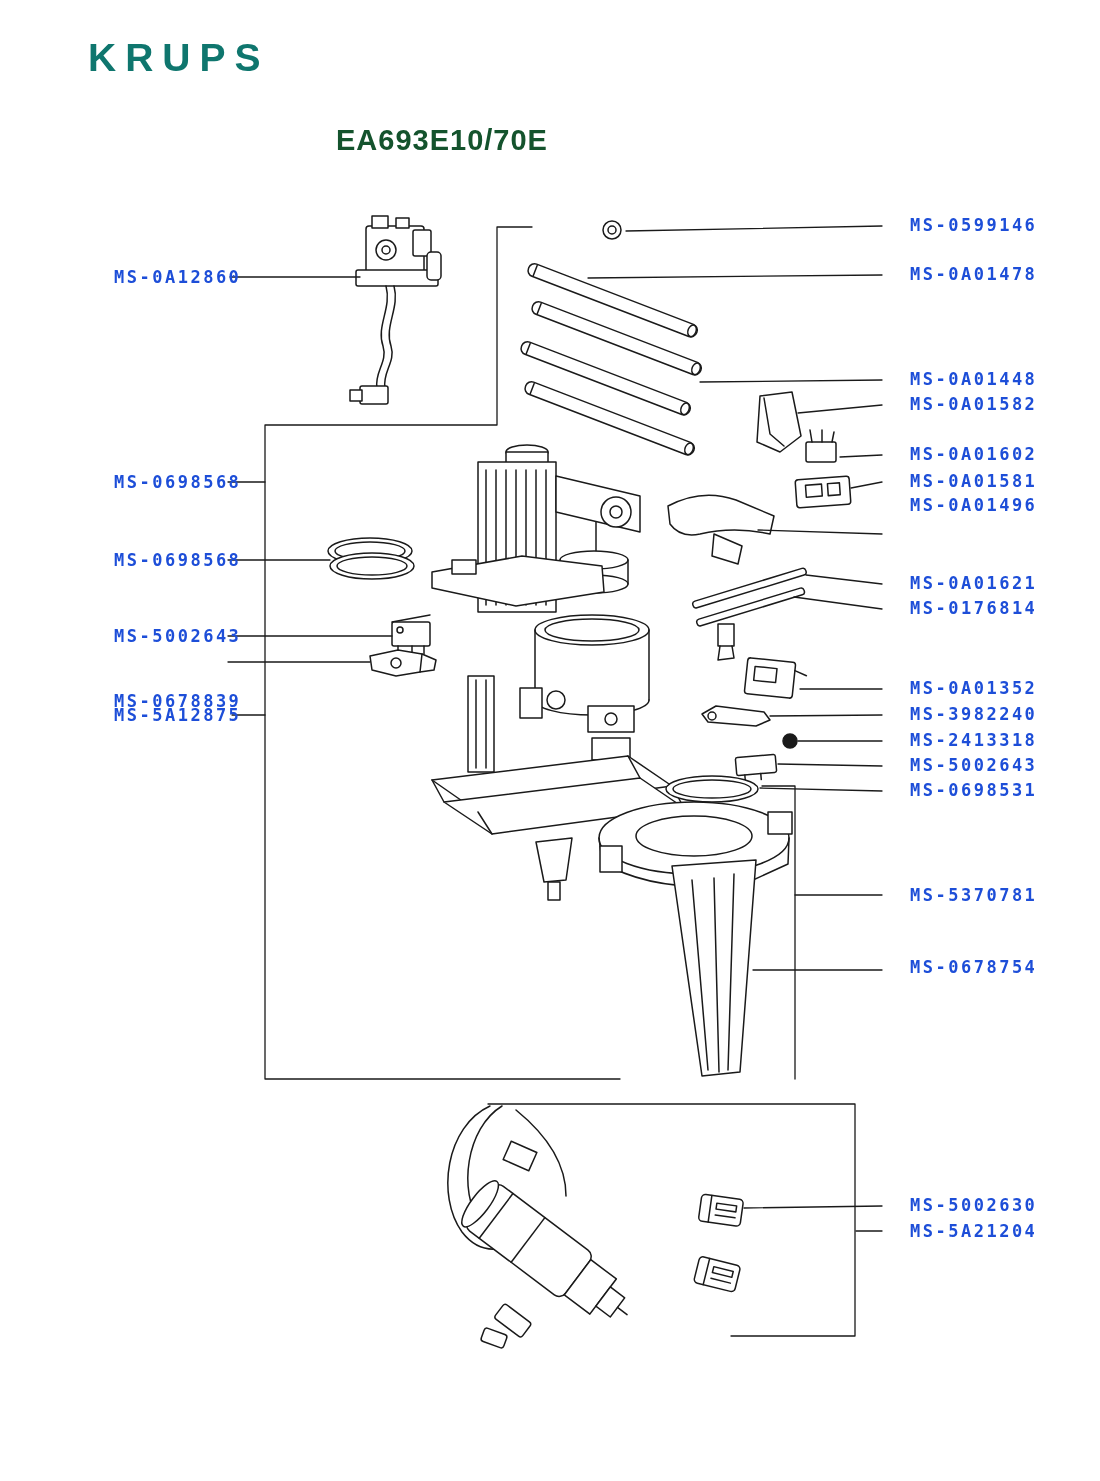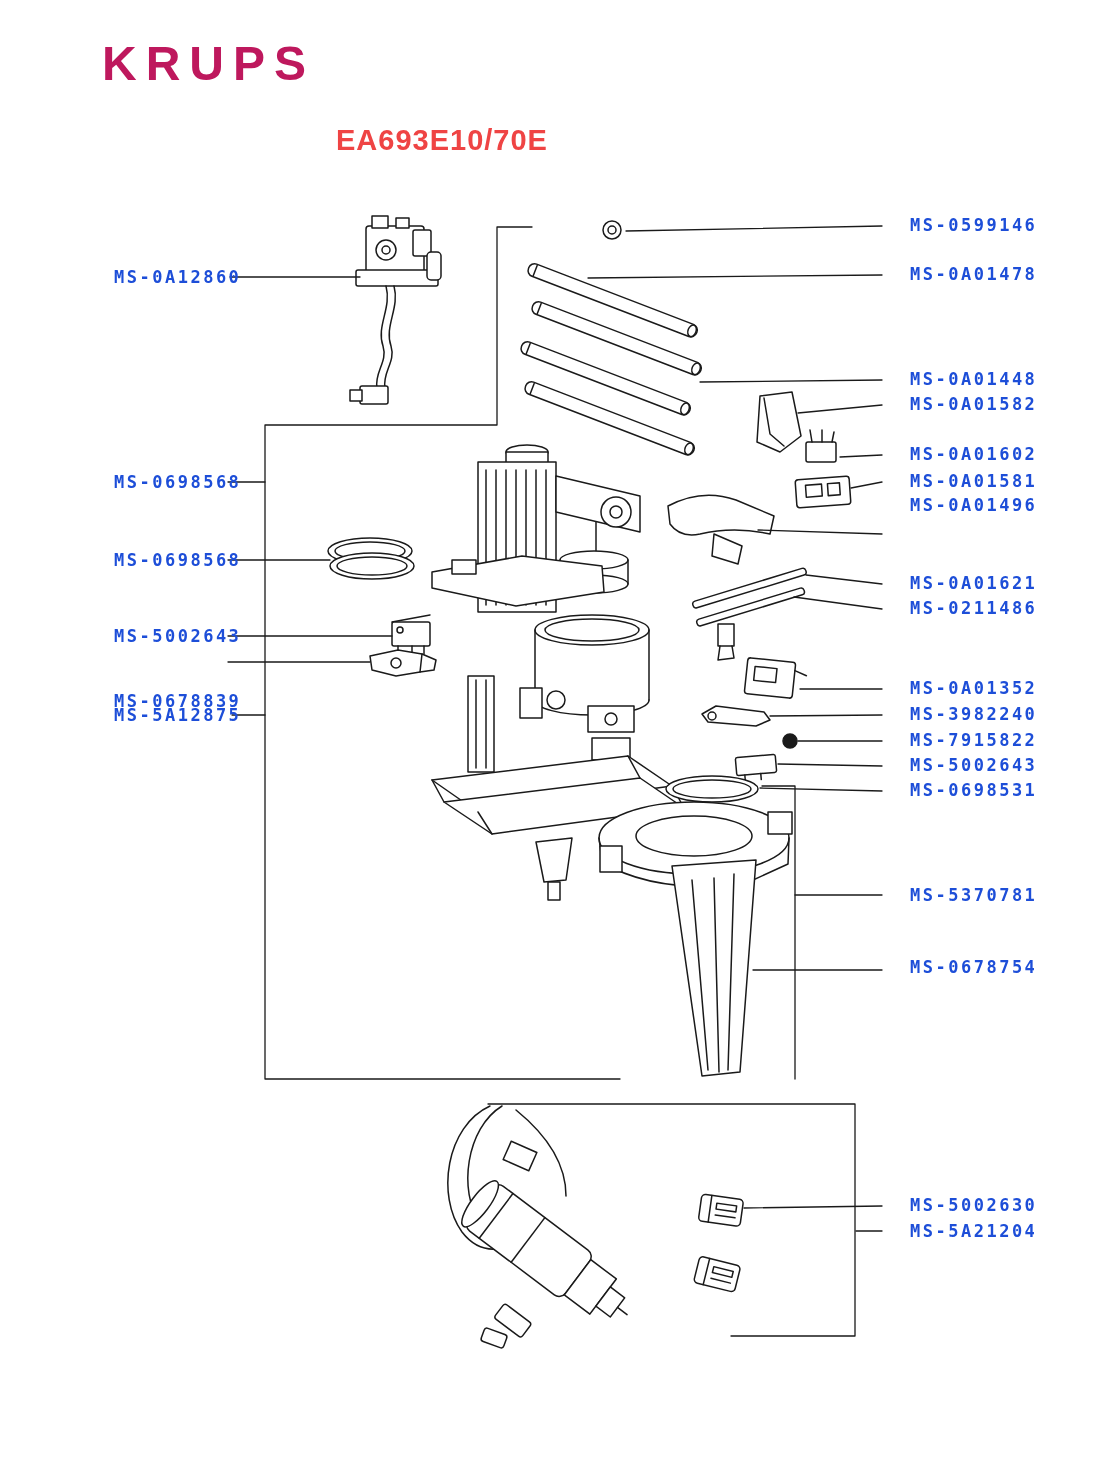--- a/index.html
+++ b/index.html
@@ -3,26 +3,26 @@
 <meta charset="utf-8">
 <style>
   html,body { margin:0; padding:0; background:#ffffff; }
   .page {
     position:relative; width:1100px; height:1481px; background:#ffffff;
     font-family:"DejaVu Sans Mono","Liberation Mono",monospace; overflow:hidden;
   }
   .brand {
     position:absolute; left:88px; top:36px;
     font-family:"Liberation Sans","DejaVu Sans",sans-serif;
-    font-weight:800; font-size:48px; letter-spacing:9px; color:#be185d;margin-left:14px;
+    font-weight:800; font-size:39px; letter-spacing:9px; color:#0f766e;
   }
   .model {
     position:absolute; left:336px; top:124px;
     font-family:"Liberation Sans","DejaVu Sans",sans-serif;
-    font-weight:bold; font-size:29px; letter-spacing:1px; color:#ef4444;
+    font-weight:bold; font-size:29px; letter-spacing:1px; color:#14532d;
   }
   .plabel {
     position:absolute; font-size:17px; font-weight:bold; letter-spacing:2.5px;
     color:#1d4ed8; white-space:nowrap; line-height:22px;padding-left:22px;
   }
   .plabel.left  { left:92px; }
   .plabel.right { left:888px; }
   svg.art { position:absolute; left:0; top:0; }
   .art path, .art rect, .art circle, .art ellipse, .art line, .art polyline {
     stroke:#1a1a1a; stroke-width:1.5; fill:none;
@@ -303,24 +303,24 @@
   <div class="plabel left" style="top:704px">MS-5A12875</div>
 
   <div class="plabel right" style="top:214px">MS-0599146</div>
   <div class="plabel right" style="top:263px">MS-0A01478</div>
   <div class="plabel right" style="top:368px">MS-0A01448</div>
   <div class="plabel right" style="top:393px">MS-0A01582</div>
   <div class="plabel right" style="top:443px">MS-0A01602</div>
   <div class="plabel right" style="top:470px">MS-0A01581</div>
   <div class="plabel right" style="top:494px">MS-0A01496</div>
   <div class="plabel right" style="top:572px">MS-0A01621</div>
-  <div class="plabel right" style="top:597px">MS-0211486</div>
+  <div class="plabel right" style="top:597px">MS-0176814</div>
   <div class="plabel right" style="top:677px">MS-0A01352</div>
   <div class="plabel right" style="top:703px">MS-3982240</div>
-  <div class="plabel right" style="top:729px">MS-7915822</div>
+  <div class="plabel right" style="top:729px">MS-2413318</div>
   <div class="plabel right" style="top:754px">MS-5002643</div>
   <div class="plabel right" style="top:779px">MS-0698531</div>
   <div class="plabel right" style="top:884px">MS-5370781</div>
   <div class="plabel right" style="top:956px">MS-0678754</div>
   <div class="plabel right" style="top:1194px">MS-5002630</div>
   <div class="plabel right" style="top:1220px">MS-5A21204</div>
 
 </div>
 
 </body></html>

